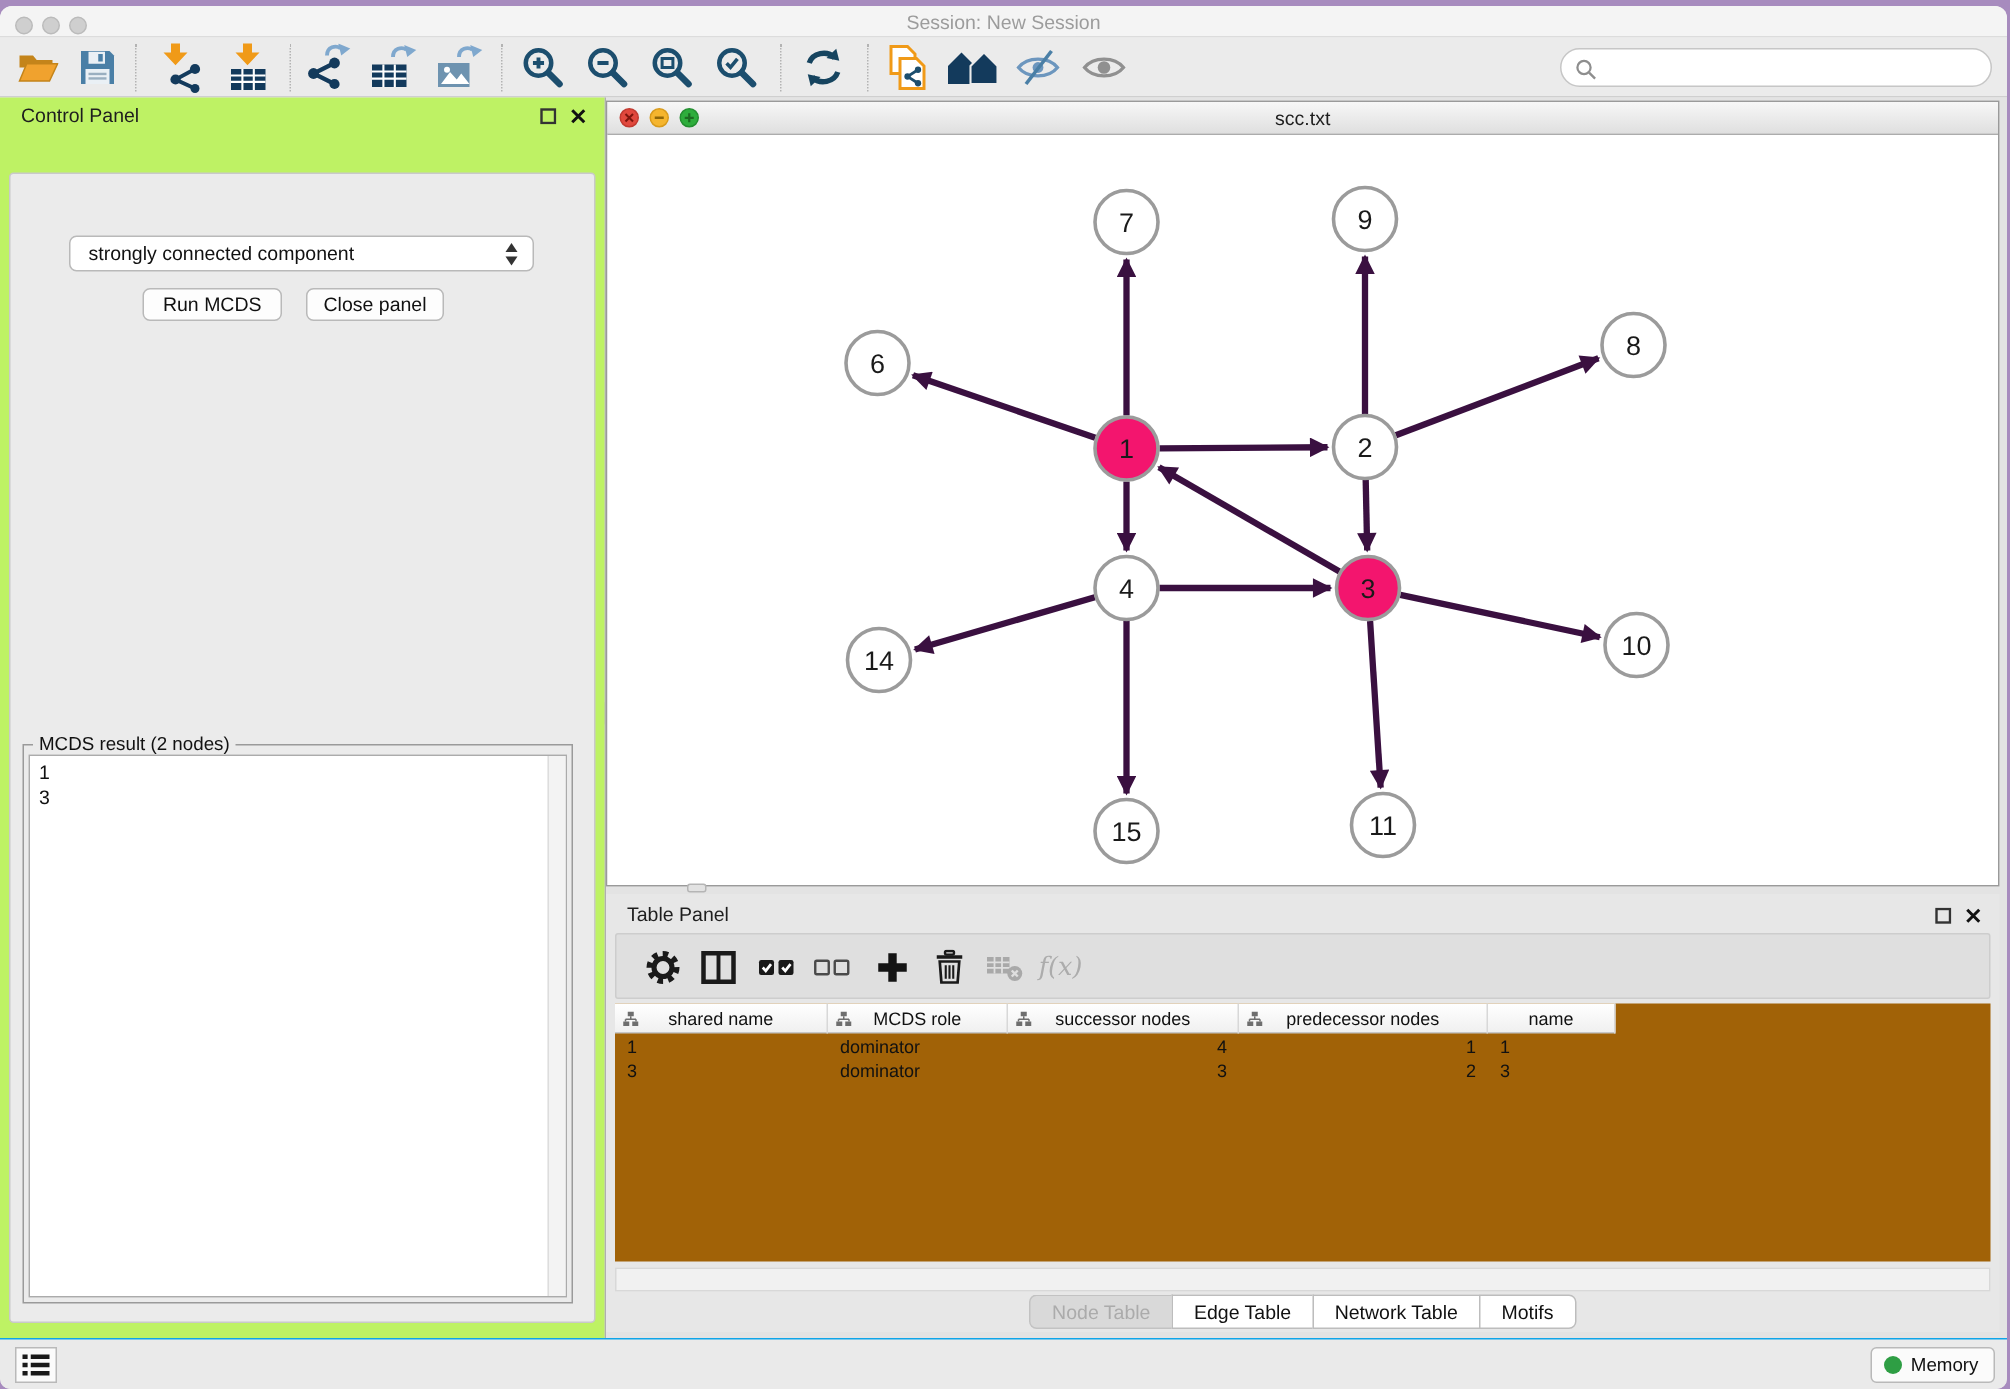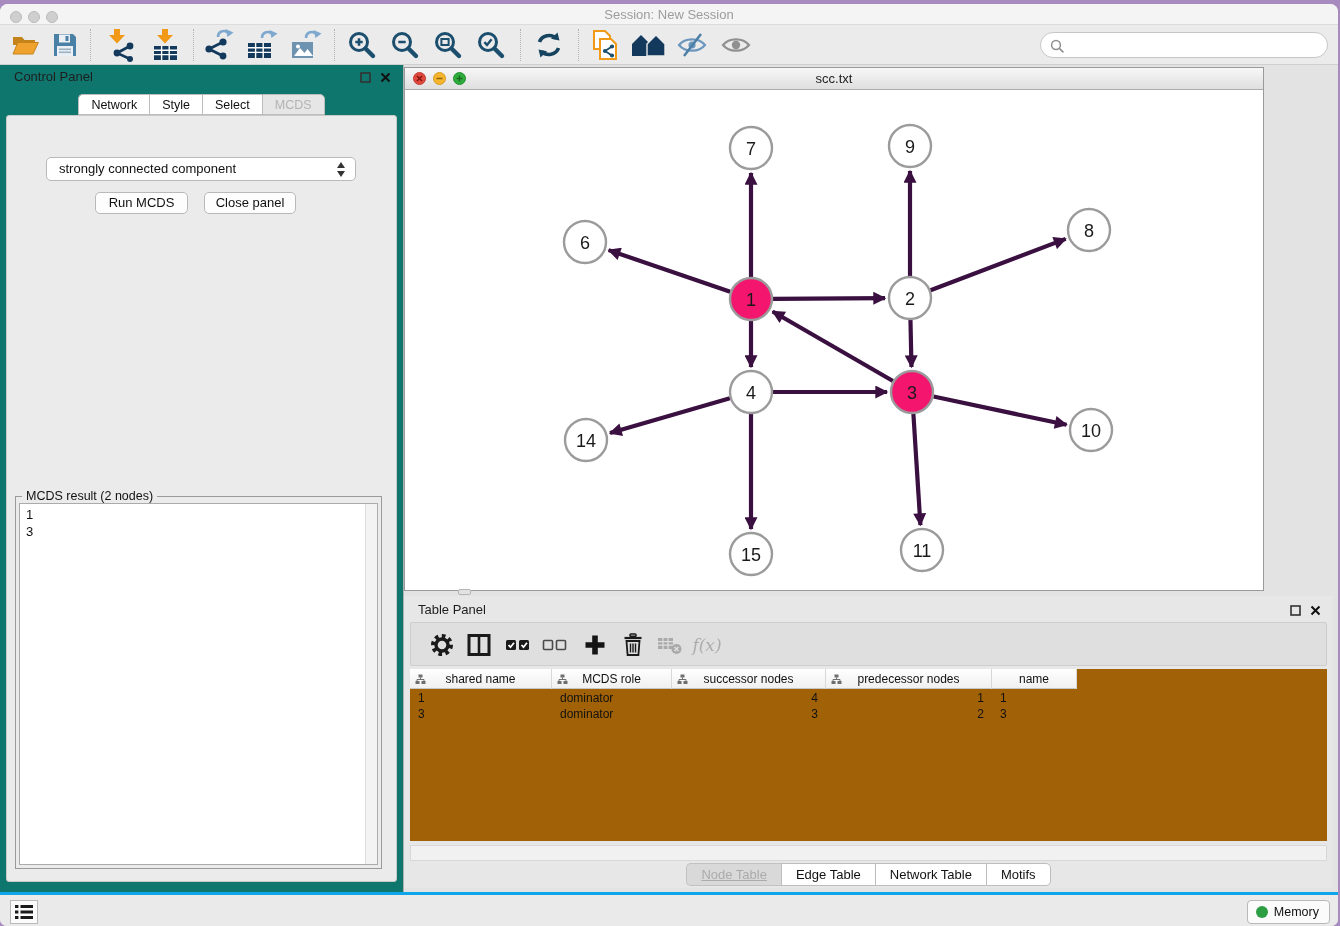--- a/index.html
+++ b/index.html
@@ -31,21 +31,21 @@
   .searchbox input { position:absolute; left:28px; top:1px; width:250px; height:22px;
                      border:none; outline:none; font-size:13px; background:transparent; }
 
   
   .main { position:absolute; left:0; top:61px; right:0; bottom:34px; background:#E3E3E3; }
   .vsplit { position:absolute; left:403px; top:0; bottom:0; width:1px; background:#AFAFAF; }
   .vgrip { position:absolute; left:394px; top:402px; width:9px; height:17px;
            background:#E2E2E2; border:1px solid #B2B2B2; border-radius:2px; }
 
   
-  .cpanel { position:absolute; left:0; top:0; width:403px; bottom:0; background:#0f766e; }
+  .cpanel { position:absolute; left:0; top:0; width:403px; bottom:0; background:#bef264; }
   .phead { position:absolute; left:14px; top:4px; font-size:13px; color:#1E1E1E; }
   .picons { position:absolute; right:12px; top:7px; display:flex; gap:9px; }
   .cp-tabs { position:absolute; left:0; right:0; top:29px; height:21px; text-align:center; }
   .tab { display:inline-block; height:21px; line-height:20px; padding:0 12px; font-size:12.5px;
          background:#fff; border:1px solid #BDBDBD; border-right:none; color:#111; cursor:default; }
   .tab:first-child { border-radius:5px 0 0 0; }
   .tab:last-child { border-right:1px solid #BDBDBD; border-radius:0 5px 0 0; }
   .tab.sel { background:#E6E6E6; color:#B3B3B3; }
   .cp-body { position:absolute; left:6px; right:6px; top:50px; bottom:10px;
              background:#EBEBEB; border:1px solid #C9C9C9; border-radius:3px; }
@@ -65,21 +65,21 @@
   .groupbox .legend { position:absolute; left:6px; top:-8px; background:#EBEBEB; padding:0 4px;
                       font-size:12.5px; color:#111; }
   .groupbox .inner { position:absolute; left:3px; right:3px; top:6px; bottom:3px; background:#fff;
                      border:1px solid #ABABAB; }
   .groupbox .scroll { position:absolute; right:0; top:0; bottom:0; width:12px; background:#F3F3F3;
                       border-left:1px solid #DDD; }
   .resline { font-size:13px; line-height:17px; color:#111; padding-left:6px; }
   .groupbox .inner .pad { padding-top:2px; }
 
   
-  .netwin { position:absolute; left:404px; top:2px; width:860px; height:524px;
+  .netwin { position:absolute; left:404px; top:2px; width:929px; height:524px;
             border:1px solid #9A9A9A; background:#fff; }
   .net-titlebar { position:absolute; left:0; top:0; right:0; height:22px;
                   background:linear-gradient(#F7F7F7,#DFDFDF); border-bottom:1px solid #ACACAC; }
   .tl { position:absolute; top:4px; width:13px; height:13px; border-radius:50%; }
   .net-title { position:absolute; left:0; right:0; top:0; height:22px; line-height:22px;
                text-align:center; font-size:13px; color:#1D1D1D; }
   .canvas { position:absolute; left:0; top:22px; right:0; bottom:0; background:#fff; overflow:hidden; }
   .hgrip { position:absolute; left:458px; top:524px; width:13px; height:6px;
            background:#E2E2E2; border:1px solid #B5B5B5; border-radius:2px; }
 
@@ -96,27 +96,27 @@
   .th { position:relative; height:20px; border-right:1px solid #D8D8D8; font-size:12px; color:#111;
         display:flex; align-items:center; justify-content:center; }
   .th svg { position:absolute; left:5px; top:5px; }
   .trow { display:flex; height:16px; }
   .td { font-size:12px; color:#111; line-height:16px; padding:0 8px; overflow:hidden; white-space:nowrap; }
   .hscroll { position:absolute; left:6px; right:6px; bottom:27px; height:16px; background:#F1F1F1;
              border:1px solid #D8D8D8; }
   .tp-tabs { position:absolute; left:0; right:0; bottom:2px; height:23px; text-align:center; }
   .btab { display:inline-block; height:23px; line-height:21px; padding:0 14px; font-size:13px;
           background:#fff; border:1px solid #BDBDBD; border-right:none; color:#111; cursor:default; }
-  .btab:first-child { border-radius:5px 0 0 5px;text-decoration:underline; }
+  .btab:first-child { border-radius:5px 0 0 5px; }
   .btab:last-child { border-right:1px solid #BDBDBD; border-radius:0 5px 5px 0; }
   .btab.sel { background:#D9D9D9; color:#ABABAB; border-color:#C2C2C2; }
 
   
   .statusbar { position:absolute; left:0; right:0; bottom:0; height:34px; background:#EAEAEA;
-               border-top:3px solid #0ea5e9; }
+               border-top:1px solid #0ea5e9; }
   .listbtn { position:absolute; left:10px; top:5px; width:28px; height:24px; background:#FBFBFB;
              border:1px solid #B9B9B9; display:flex; align-items:center; justify-content:center; }
   .membtn { position:absolute; right:8px; top:5px; height:24px; padding:0 10px 0 8px; background:#FBFBFB;
             border:1px solid #B9B9B9; border-radius:4px; display:flex; align-items:center; gap:6px;
             font-size:12.5px; color:#111; }
   .memdot { width:12px; height:12px; border-radius:50%; background:#2E9E44; }
 </style>
 </head>
 <body>
 
@@ -275,21 +275,20 @@
     <div class="cpanel">
       <div class="phead">Control Panel</div>
       <div class="picons">
         <svg width="11" height="11" viewBox="0 0 11 11">
           <rect x="1" y="1" width="9" height="9" fill="none" stroke="#333" stroke-width="1.6"></rect>
         </svg>
         <svg width="11" height="11" viewBox="0 0 11 11">
           <path d="M1.5 1.5 L9.5 9.5 M9.5 1.5 L1.5 9.5" stroke="#111" stroke-width="2"></path>
         </svg>
       </div>
-      <div class="cp-tabs" id="cp-tabs"><span class="tab">Network</span><span class="tab">Style</span><span class="tab">Select</span><span class="tab sel">MCDS</span></div>
       <div class="cp-body">
         <div class="combo">
           <span>strongly connected component</span>
           <span class="stepper">
               <i class="up"></i>
               <i class="dn"></i>
             </span>
         </div>
         <div class="btn" style="left:88px; width:93px">Run MCDS</div>
         <div class="btn" style="left:197px; width:92px">Close panel</div>

